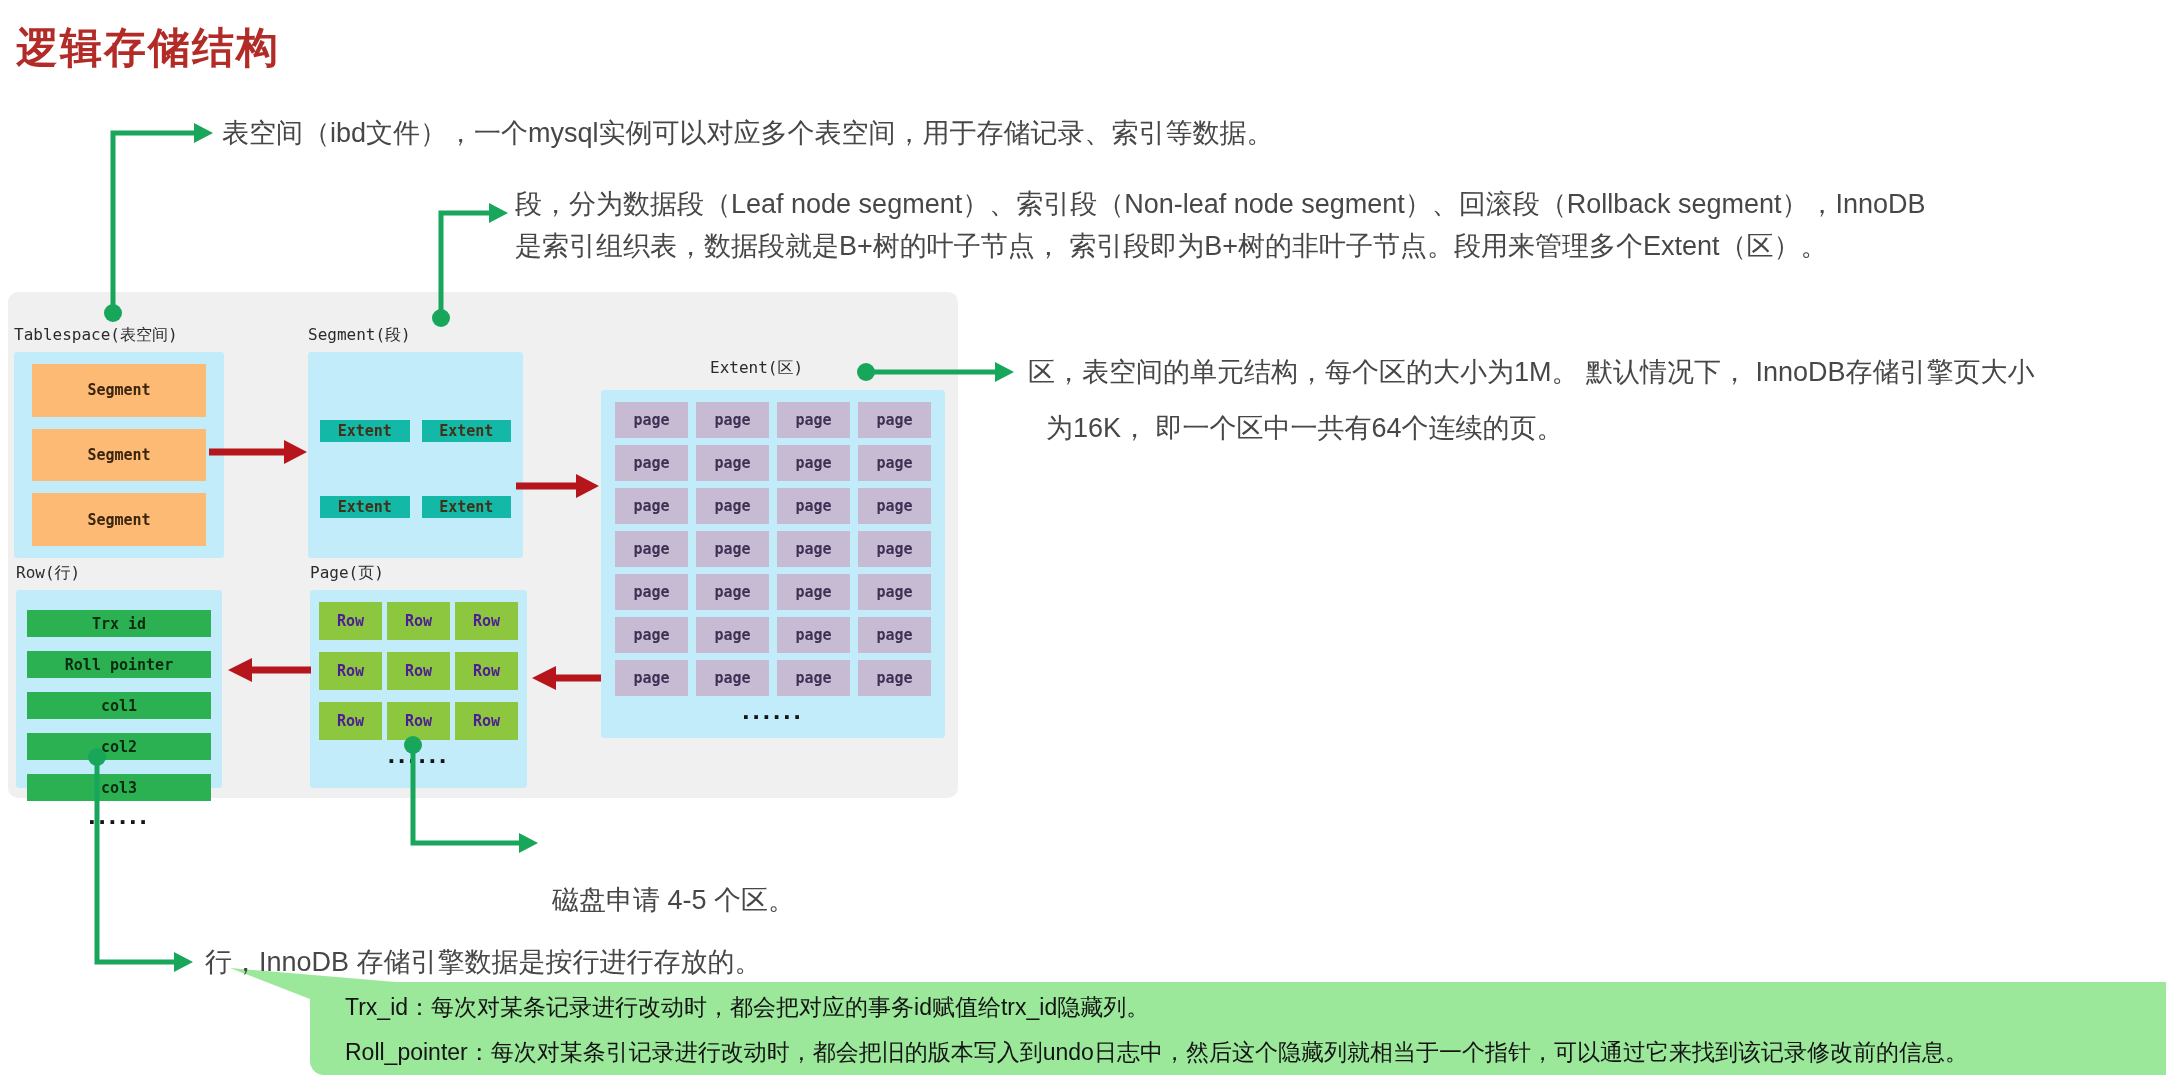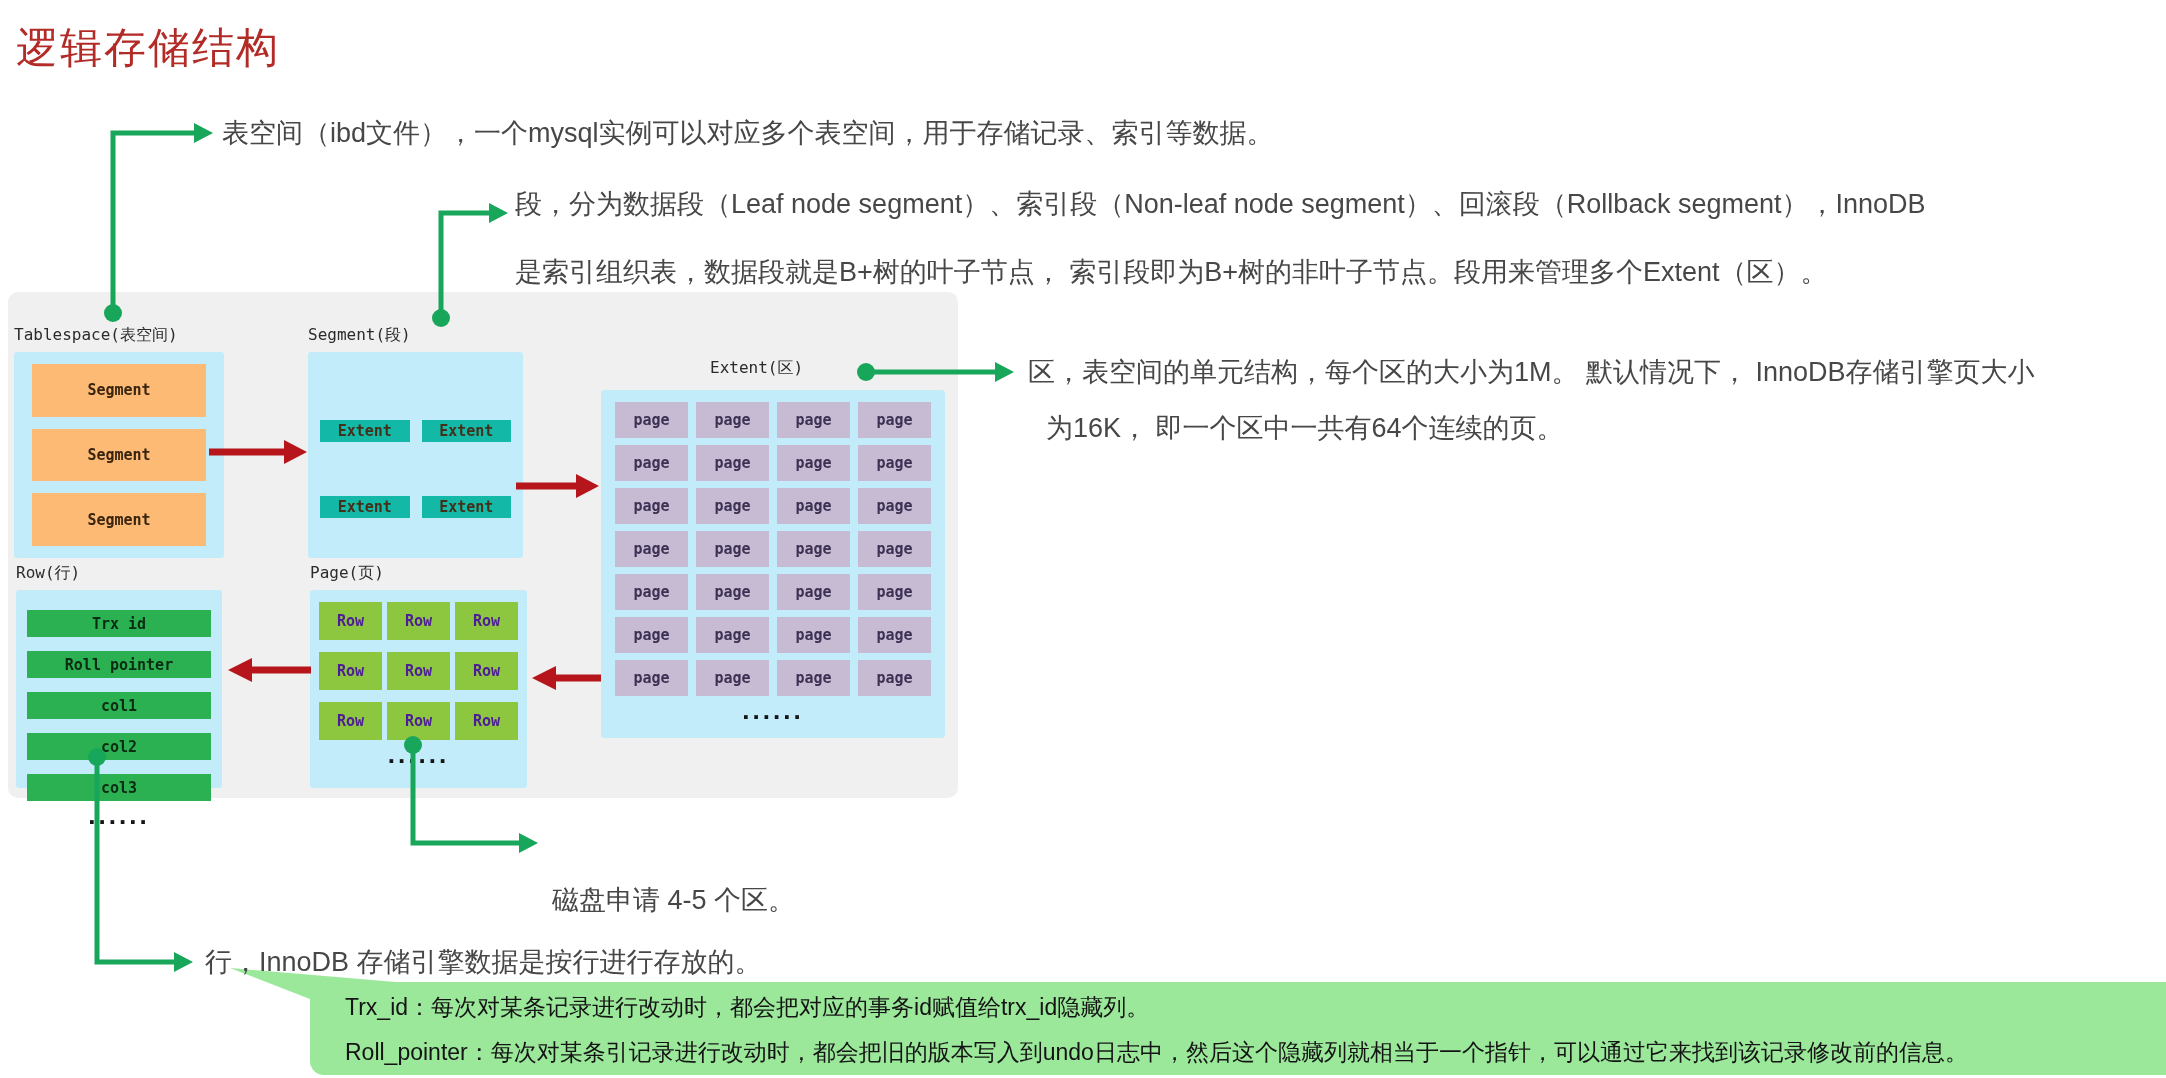--- a/index.html
+++ b/index.html
@@ -1,18 +1,18 @@
 <!DOCTYPE html>
 <html><head>
 <meta charset="utf-8">
 <style>
   html,body{margin:0;padding:0;background:#ffffff;}
   .canvas{position:relative;width:2166px;height:1078px;background:#ffffff;overflow:hidden;
           font-family:"Liberation Sans",sans-serif;}
-  .title{position:absolute;left:16px;top:20px;font-size:42px;font-weight:normal;
+  .title{position:absolute;left:16px;top:20px;font-size:42px;font-weight:bold;
          color:#b22b27;letter-spacing:2px;white-space:nowrap;}
   .panel{position:absolute;left:8px;top:292px;width:950px;height:506px;
          background:#f0f0f1;border-radius:10px;}
   .overlay{position:absolute;left:0;top:0;width:2166px;height:1078px;pointer-events:none;}
   .ann{position:absolute;font-size:27px;color:#474747;line-height:40px;white-space:nowrap;}
   .box-label{position:absolute;font-family:"DejaVu Sans Mono",monospace;font-weight:normal;
              font-size:16px;color:#2b2b2b;text-align:left;white-space:nowrap;}
   .bluebox{position:absolute;background:#c3ecfb;border-radius:3px;box-sizing:border-box;}
   #ts-box{left:14px;top:352px;width:210px;height:206px;display:flex;flex-direction:column;
           gap:12px;padding:12px 18px;}
@@ -172,21 +172,21 @@
     <g stroke="#b5151b" stroke-width="7" fill="#b5151b">
       <line x1="601" y1="678" x2="555" y2="678"></line>
       <polygon points="532,678 556,666 556,690" stroke="none"></polygon>
     </g>
 
     <polygon points="230,968 490,990 436,1048" fill="#9be89b"></polygon>
   </svg>
 
   <div class="ann" style="left:515px;top:184px">段，分为数据段（Leaf node segment）、索引段（Non-leaf node segment）、回滚段（Rollback segment），InnoDB</div>
   <div class="ann" style="left:222px;top:113px">表空间（ibd文件），一个mysql实例可以对应多个表空间，用于存储记录、索引等数据。</div>
-  <div class="ann" style="left:515px;top:252px">是索引组织表，数据段就是B+树的叶子节点， 索引段即为B+树的非叶子节点。段用来管理多个Extent（区）。</div>
+  <div class="ann" style="left:515px;top:226px">是索引组织表，数据段就是B+树的叶子节点， 索引段即为B+树的非叶子节点。段用来管理多个Extent（区）。</div>
   <div class="ann" style="left:1028px;top:352px">区，表空间的单元结构，每个区的大小为1M。 默认情况下， InnoDB存储引擎页大小</div>
   <div class="ann" style="left:1046px;top:408px">为16K， 即一个区中一共有64个连续的页。</div>
   <div class="ann" style="left:552px;top:880px">磁盘申请 4-5 个区。</div>
   <div class="ann" style="left:205px;top:942px">行，InnoDB 存储引擎数据是按行进行存放的。</div>
 
   <div class="callout">
     <div class="callout-line" style="top:10px">Trx_id：每次对某条记录进行改动时，都会把对应的事务id赋值给trx_id隐藏列。</div>
     <div class="callout-line" style="top:55px">Roll_pointer：每次对某条引记录进行改动时，都会把旧的版本写入到undo日志中，然后这个隐藏列就相当于一个指针，可以通过它来找到该记录修改前的信息。</div>
   </div>
 

